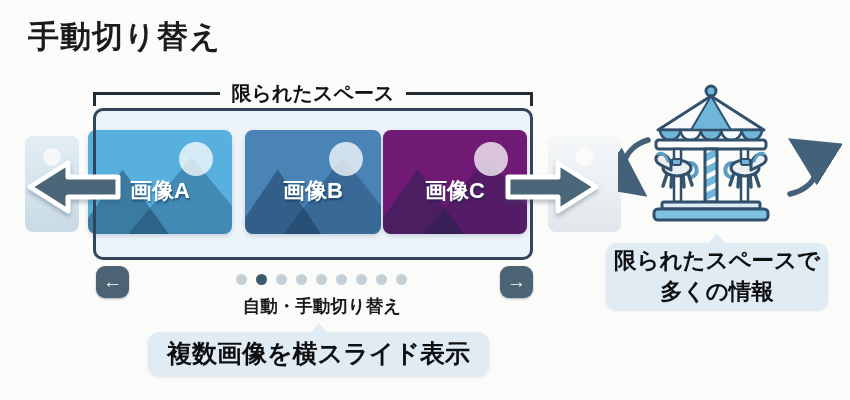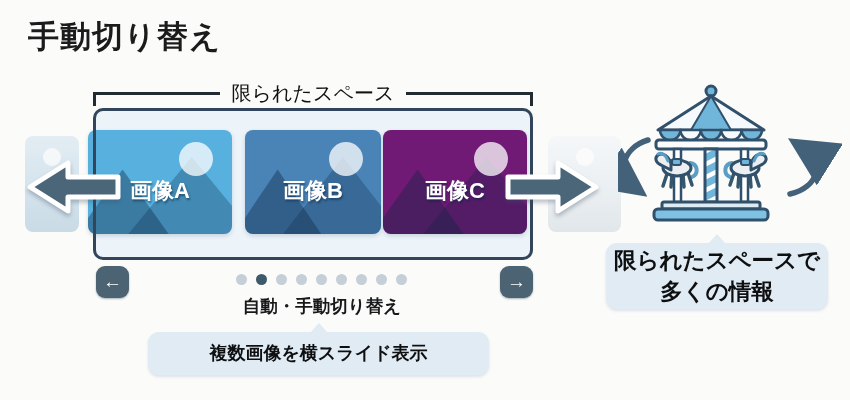--- a/index.html
+++ b/index.html
@@ -14,21 +14,21 @@
   
   .page-title{
     left:28px;top:16px;font-size:31px;font-weight:900;color:#1b1b1b;
     letter-spacing:1px;
   }
 
   
   .bracket{left:93px;top:78px;width:440px;height:30px;z-index:7;}
   .bracket-row{display:flex;align-items:center;height:30px;}
   .bracket-row .bline{flex:1;height:3px;background:#222b31;}
-  .bracket-label{margin:0 12px;font-size:20px;font-weight:400;color:#111;white-space:nowrap;}
+  .bracket-label{margin:0 12px;font-size:20px;font-weight:700;color:#111;white-space:nowrap;}
   .bracket .tick{position:absolute;top:14px;width:3px;height:14px;background:#222b31;}
   .bracket .tick.l{left:0;}
   .bracket .tick.r{right:0;}
 
   
   .frame-bg{left:93px;top:108px;width:440px;height:152px;background:#ecf3f9;border-radius:10px;z-index:1;}
   .frame-border{left:93px;top:108px;width:440px;height:152px;border:3px solid #32455a;border-radius:10px;
     box-sizing:border-box;background:transparent;z-index:5;pointer-events:none;}
 
   
@@ -67,21 +67,21 @@
   .dot{width:11px;height:11px;border-radius:50%;background:#c5cfd8;}
   .dot.active{background:#3d5a6d;}
 
   
   .switch-caption{left:102px;top:294px;width:440px;text-align:center;
     font-size:17.5px;font-weight:800;color:#16181a;}
   .bubble{background:#e1ebf4;border-radius:11px;box-shadow:0 2px 3px rgba(130,160,190,.25);z-index:6;}
   .bubble::before{content:"";position:absolute;top:-9px;left:50%;margin-left:-9px;
     border-left:9px solid transparent;border-right:9px solid transparent;border-bottom:10px solid #e1ebf4;}
   .bubble.bottom{left:148px;top:332px;width:341px;height:43px;line-height:43px;text-align:center;
-    font-size:18px;font-weight:900;color:#0e0f10;}
+    font-size:25px;font-weight:900;color:#0e0f10;}
   .bubble.right{left:606px;top:243px;width:222px;height:66px;display:flex;flex-direction:column;
     justify-content:center;text-align:center;font-size:22.5px;font-weight:700;color:#0e0f10;line-height:31px;}
 
   
   .illus{left:618px;top:76px;z-index:2;}
 </style>
 </head>
 <body>
 
 <div class="abs page-title">手動切り替え</div>

